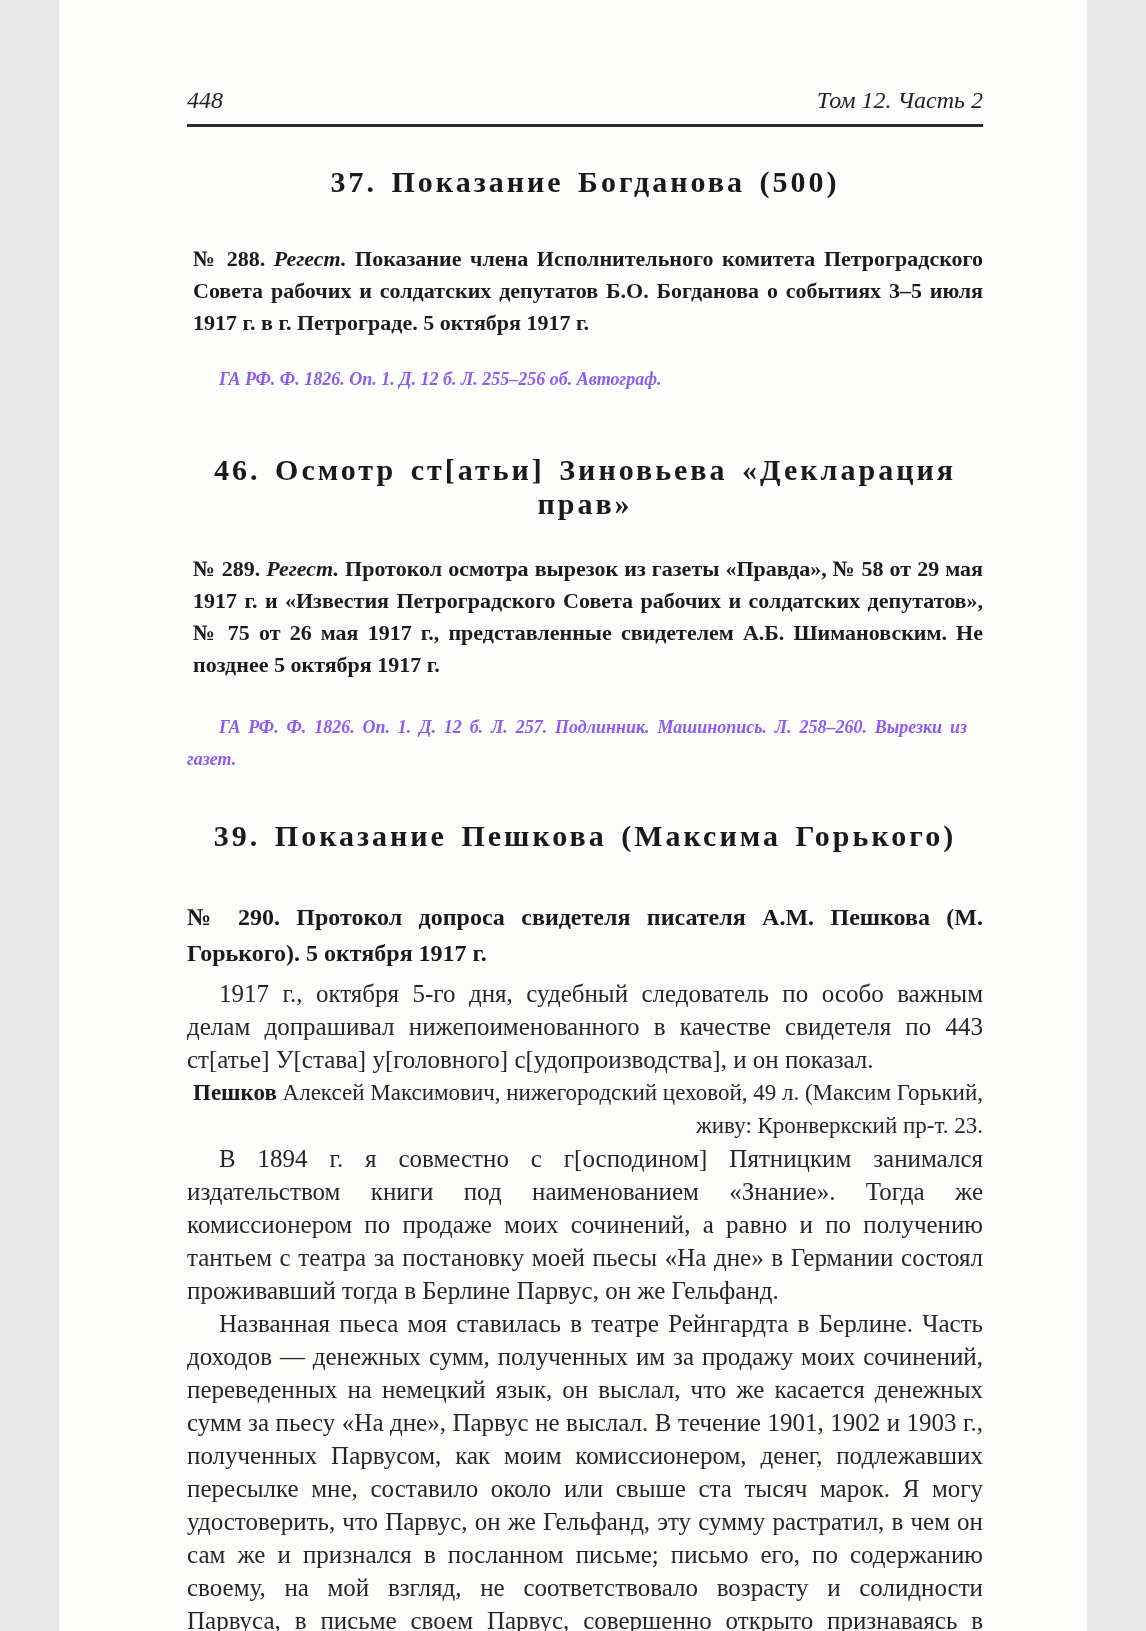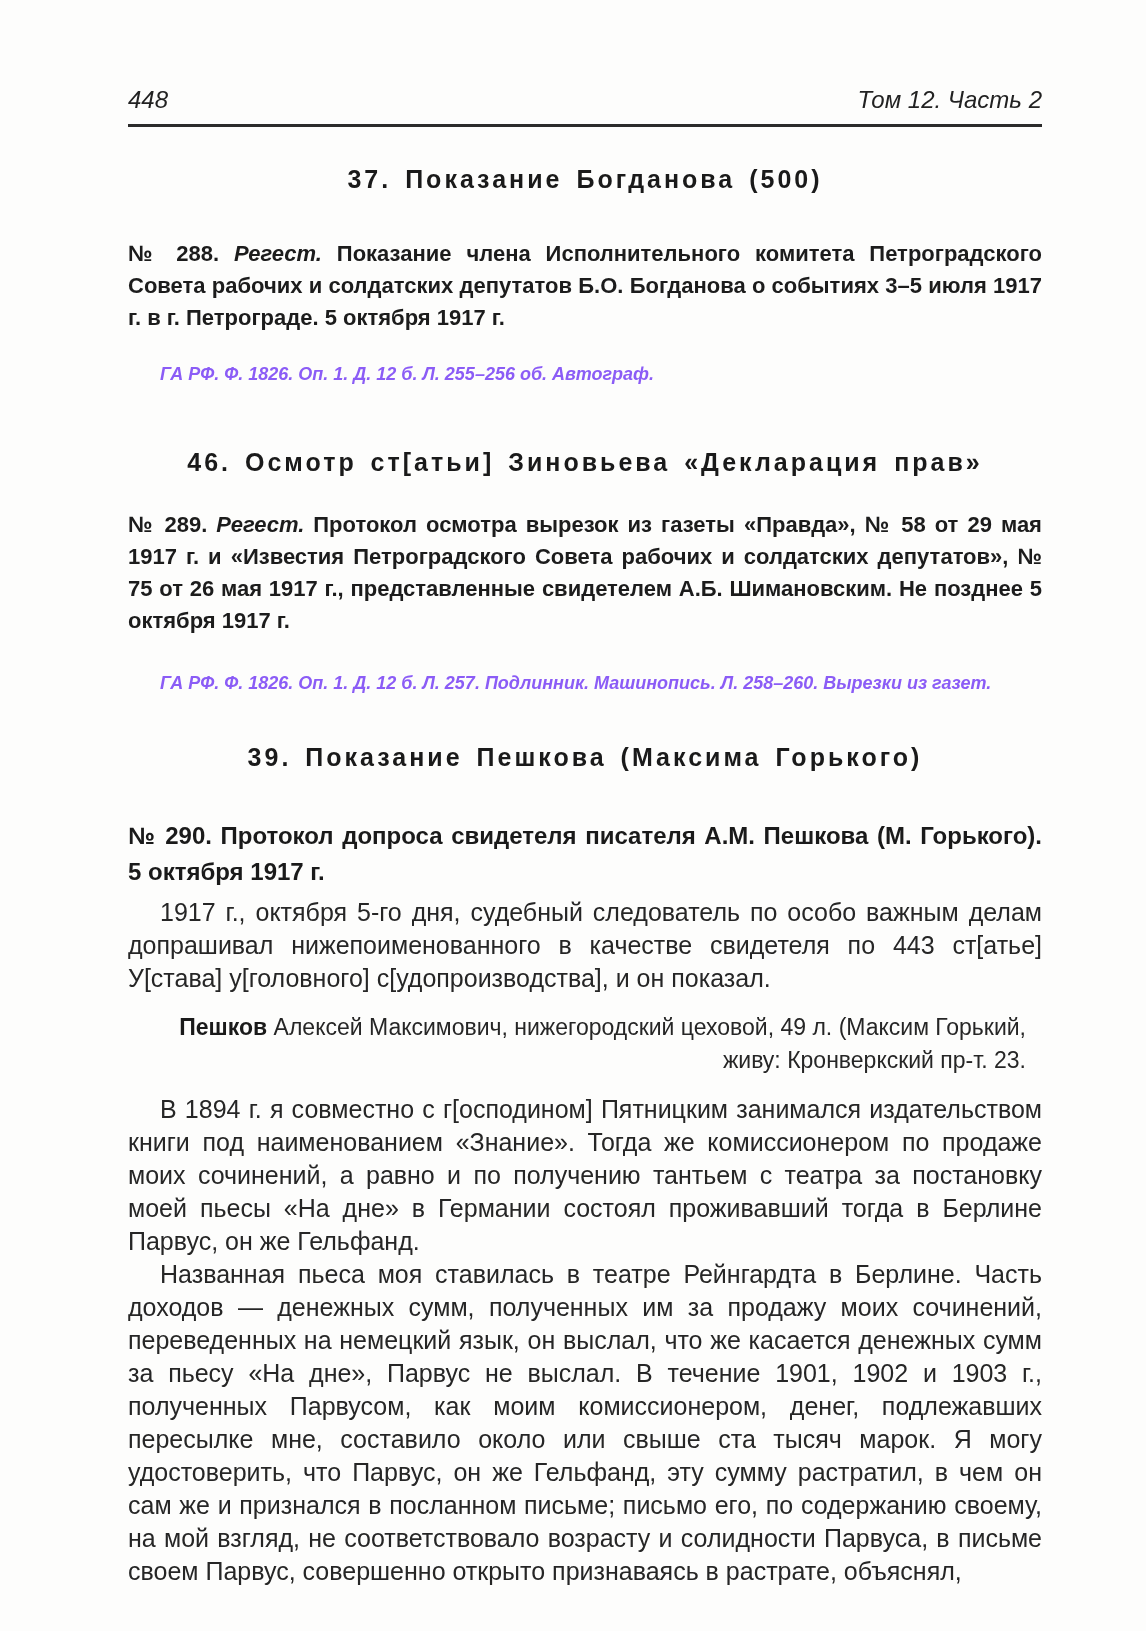--- a/index.html
+++ b/index.html
@@ -2,26 +2,26 @@
 <html lang="ru"><head>
 <meta charset="utf-8">
 <style>
   html, body {
     margin: 0;
     padding: 0;
     background: #e8e8e8;
   }
   .page {
     position: relative;
-    width: 1146px;
+    width: 1028px;
     height: 1631px;
     margin: 0 auto;
     background: #fdfdfc;
     color: #1e1e1e;
-    font-family: Liberation Sans, sans-serif;
+    font-family: Liberation Serif, serif;
     box-sizing: border-box;
     padding: 86px 104px 0 128px;
     overflow: hidden;
   }
   .page-header {
     display: flex;
     justify-content: space-between;
     align-items: baseline;
     font-style: italic;
     font-size: 24px;
@@ -29,31 +29,31 @@
     color: #222;
   }
   .header-rule {
     border: none;
     border-top: 3px solid #2b2b2b;
     margin: 10px 0 0 0;
   }
   .section-heading {
     margin: 0;
     text-align: center;
-    font-size: 25px;
+    font-size: 30px;
     font-weight: 700;
     letter-spacing: 3px;
     word-spacing: 4px;
     color: #1a1a1a;
   }
   #heading-37 { margin-top: 38px; }
   #heading-38 { margin-top: 58px; }
   #heading-39 { margin-top: 44px; }
   .regest {
-    margin: 44px 0 0 0;
+    margin: 44px 0 0 6px;
     font-weight: 700;
     font-size: 22px;
     line-height: 32px;
     text-align: justify;
     color: #1c1c1c;
   }
   #regest-289 { margin-top: 32px; }
   .regest .regest-label { font-style: italic; }
   .archive-ref {
     margin: 24px 16px 0 0;
@@ -85,21 +85,21 @@
   .body-para {
     margin: 0;
     font-size: 25px;
     line-height: 33px;
     text-align: justify;
     text-indent: 32px;
     color: #262626;
   }
   #para-intro { margin-top: 6px; }
   .witness-para {
-    margin: 16px;
+    margin: 0;
     font-size: 23px;
     line-height: 33px;
     text-align: right;
     color: #262626;
   }
   .witness-para b { font-weight: 700; color: #1a1a1a; }
 </style>
 </head>
 <body>
 

